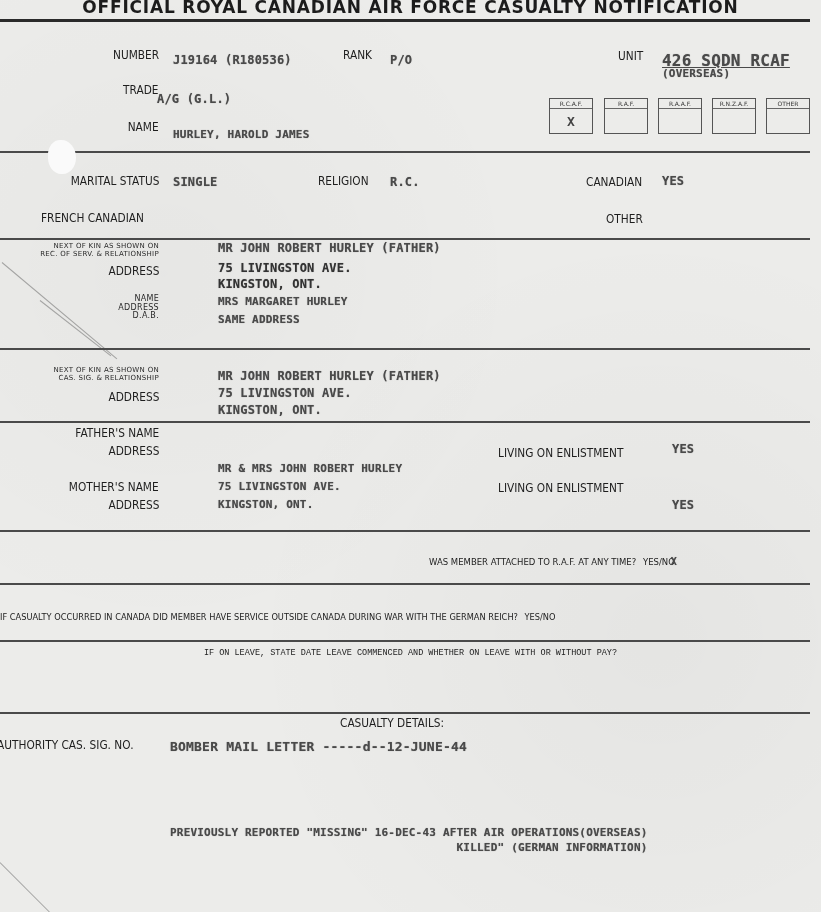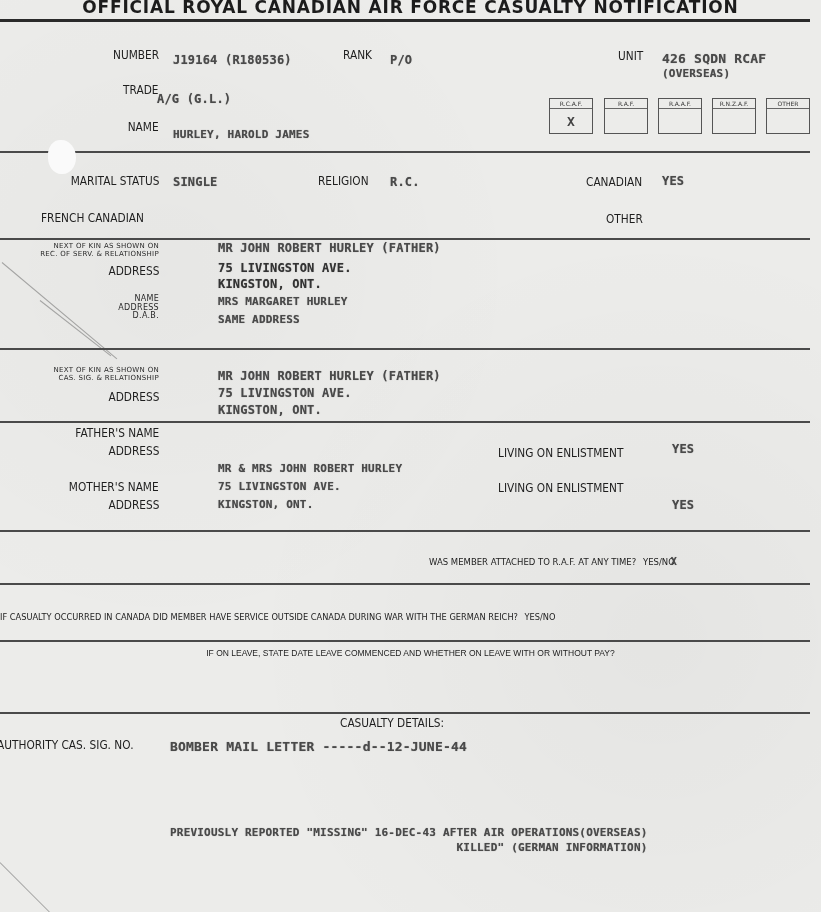--- a/index.html
+++ b/index.html
@@ -55,21 +55,21 @@
 
 <div class="abs title">OFFICIAL ROYAL CANADIAN AIR FORCE CASUALTY NOTIFICATION</div>
 <div class="rule thick" style="top:19px;"></div>
 
 <div class="abs lbl r" style="right:662px; top:48px;">NUMBER</div>
 <div class="abs tw" style="left:173px; top:53px;">J19164 (R180536)</div>
 <div class="abs lbl" style="left:343px; top:48px;">RANK</div>
 <div class="abs tw" style="left:390px; top:53px;">P/O</div>
 
 <div class="abs lbl" style="left:618px; top:49px;">UNIT</div>
-<div class="abs tw" style="left:662px; top:51px; font-size:13px;">426 SQDN RCAF</div>
+<div class="abs tw" style="left:662px; top:51px; font-size:16px;text-decoration:underline;">426 SQDN RCAF</div>
 <div class="abs tw" style="left:662px; top:67px; font-size:11px;">(OVERSEAS)</div>
 
 <div class="abs lbl r" style="right:662px; top:83px;">TRADE</div>
 <div class="abs tw" style="left:157px; top:92px;">A/G (G.L.)</div>
 
 <div class="abs lbl r" style="right:662px; top:120px;">NAME</div>
 <div class="abs tw" style="left:173px; top:128px; font-size:11px;">HURLEY, HAROLD JAMES</div>
 
 <div class="svc-box" style="left:549px;">
   <div class="hd">R.C.A.F.</div>
@@ -157,21 +157,21 @@
 
 <div class="rule" style="top:583px;"></div>
 
 <div class="abs" style="left:0px; top:612px; font-family:'DejaVu Sans',sans-serif; font-size:8.5px; color:#222; transform:scaleX(0.97); transform-origin:left top;">
   <span>IF CASUALTY OCCURRED IN CANADA DID MEMBER HAVE SERVICE OUTSIDE CANADA DURING WAR WITH THE GERMAN REICH?</span>
   <span style="margin-left:4px;">YES/NO</span>
 </div>
 
 <div class="rule" style="top:640px;"></div>
 
-<div class="abs" style="left:0; width:821px; text-align:center; top:648px; font-family:Liberation Sans, sans-serif; font-size:8.5px; color:#222;">IF ON LEAVE, STATE DATE LEAVE COMMENCED AND WHETHER ON LEAVE WITH OR WITHOUT PAY?</div>
+<div class="abs" style="left:0; width:821px; text-align:center; top:648px; font-family:Liberation Mono, monospace; font-size:8.5px; color:#222;">IF ON LEAVE, STATE DATE LEAVE COMMENCED AND WHETHER ON LEAVE WITH OR WITHOUT PAY?</div>
 
 <div class="rule" style="top:712px;"></div>
 
 <div class="abs lbl" style="left:340px; top:716px;">CASUALTY DETAILS:</div>
 <div class="abs lbl" style="left:-3px; top:738px;">AUTHORITY CAS. SIG. NO.</div>
 <div class="abs tw" style="left:170px; top:739px; font-size:13px;">BOMBER MAIL LETTER -----d--12-JUNE-44</div>
 
 <div class="abs tw" style="left:170px; top:825px; font-size:11px; line-height:15px;">
   <div>PREVIOUSLY REPORTED "MISSING" 16-DEC-43  AFTER AIR OPERATIONS(OVERSEAS)</div>
   <div>KILLED" (GERMAN INFORMATION)</div>

